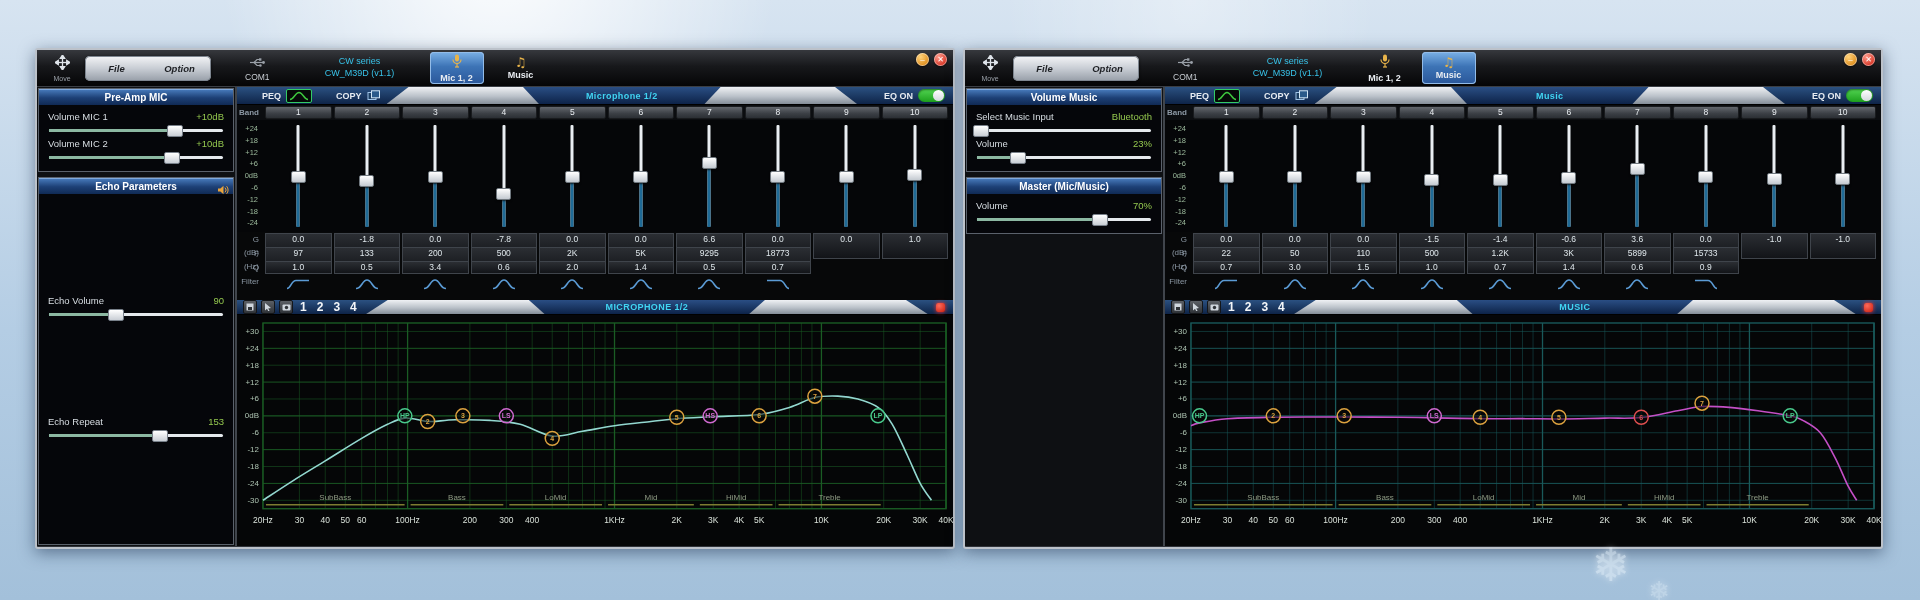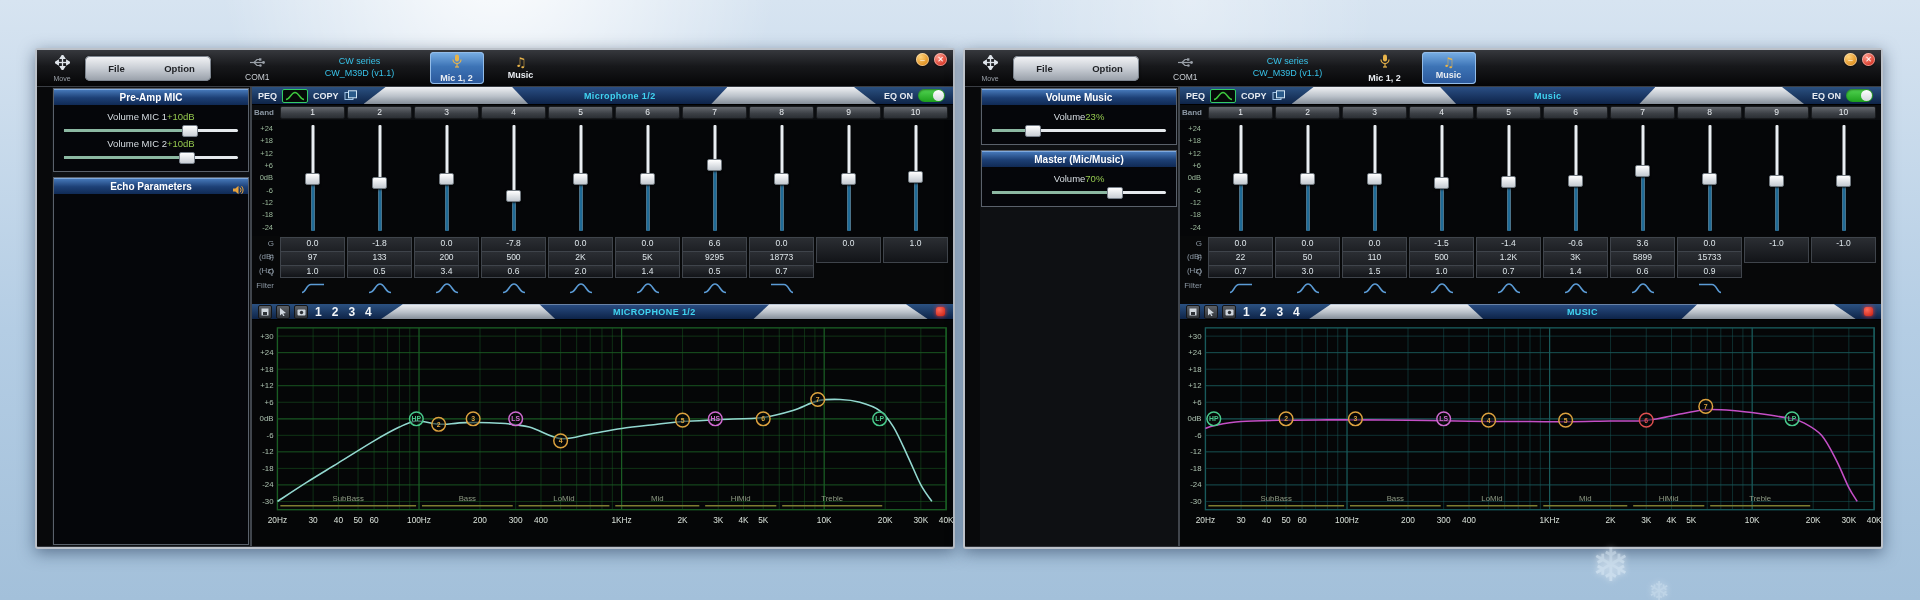--- a/index.html
+++ b/index.html
@@ -18,59 +18,59 @@
           box-shadow:0 4px 16px rgba(20,40,70,.5), inset 0 0 0 1px #303339;}
   .win0{left:35px;} .win1{left:963px;}
 
   .titlebar{height:36px;display:flex;align-items:center;padding:0 8px;position:relative;
             background:linear-gradient(#36383d,#17181b 45%,#050506);border-bottom:1px solid #3a3e44;}
   .move-btn{width:34px;display:flex;flex-direction:column;align-items:center;gap:1px;cursor:pointer;}
   .move-lbl{font-size:7px;color:#9aa0a8;}
   .menu-pill{display:flex;width:126px;height:25px;margin-left:6px;border-radius:5px;
              background:linear-gradient(#f4f5f7,#c8cdd4 50%,#979ea8);
              box-shadow:0 1px 3px rgba(0,0,0,.7), inset 0 0 0 1px #7d858f;}
-  .menu-item{flex:1;text-align:center;line-height:25px;font-size:9.5px;font-weight:bold;color:#1d1f23;cursor:pointer;}
+  .menu-item{flex:1;text-align:center;line-height:25px;font-size:9.5px;font-weight:bold;color:#1d1f23;cursor:pointer;font-style:italic;}
   .com-block{margin-left:34px;display:flex;flex-direction:column;align-items:center;gap:0px;}
   .com-lbl{font-size:8.5px;color:#c8cdd3;}
   .device-block{margin-left:30px;text-align:center;font-size:9px;color:#38c2e8;line-height:1.3;width:120px;}
   .tb-tab{margin-left:10px;width:54px;height:32px;display:flex;flex-direction:column;align-items:center;
           justify-content:center;border-radius:4px;cursor:pointer;}
   .tb-tab.active{background:linear-gradient(#7ab0e6,#3d74b6 45%,#2a579a);box-shadow:inset 0 0 0 1px #93bce8;}
   .tb-tab-lbl{font-size:9px;font-weight:bold;color:#e9edf2;margin-top:1px;}
   .note-glyph{font-family:"DejaVu Sans",sans-serif;font-size:13px;line-height:12px;color:#e8b44a;}
   .win-btns{position:absolute;top:3px;right:6px;display:flex;gap:5px;}
   .wbtn{width:13px;height:13px;border-radius:50%;font-size:8px;line-height:13px;text-align:center;color:#fff;
         box-shadow:inset 0 0 0 1px rgba(255,255,255,.45), 0 1px 2px rgba(0,0,0,.6);cursor:pointer;}
   .btn-min{background:radial-gradient(circle at 35% 30%,#ffd27a,#e09020 70%,#9a5c08);}
   .btn-close{background:radial-gradient(circle at 35% 30%,#ff9a8a,#d83a2a 70%,#8e1408);}
 
-  .body{display:flex;height:459px;background:#08090b;padding-left:15px;}
+  .body{display:flex;height:459px;background:#08090b;}
   .side-panel{width:196px;min-width:196px;display:flex;flex-direction:column;gap:5px;padding:1px;
               border-right:2px solid #40454c;background:#0e1013;}
   .section{border:1px solid #5a616b;background:#05060a;display:flex;flex-direction:column;}
   .section.fill{flex:1;}
   .sec-head{height:16px;background:linear-gradient(#4a7ec0,#1d4076 55%,#102a55);display:flex;align-items:center;
             justify-content:center;position:relative;box-shadow:inset 0 1px 0 #7fa9dd;}
   .sec-title{font-size:10px;font-weight:bold;color:#fff;}
   .spk{position:absolute;right:4px;top:3px;}
   .sec-body{flex:1;display:flex;flex-direction:column;justify-content:space-evenly;padding:6px 9px;}
   .sld-block{display:flex;flex-direction:column;}
-  .sld-row{display:flex;justify-content:center;margin-bottom:7px;}
+  .sld-row{display:flex;justify-content:space-between;margin-bottom:7px;}
   .sld-label{font-size:9.5px;color:#d8dee3;}
   .sld-value{font-size:9.5px;color:#95c94f;}
   .sld-track{position:relative;height:3px;background:#e5e9ed;border-radius:2px;margin:0 1px 6px;cursor:pointer;}
   .sld-fill{position:absolute;left:0;top:0;bottom:0;background:#8cb8a2;}
   .sld-handle{position:absolute;top:-4px;width:14px;height:10px;background:linear-gradient(#ffffff,#c9ced5);
               border:1px solid #78808a;border-radius:2px;cursor:grab;}
 
   .main-col{flex:1;display:flex;flex-direction:column;background:#050608;}
   .eq-head,.graph-head{height:17px;display:flex;align-items:center;
               background:linear-gradient(#2b5181,#0e2448);border-bottom:1px solid #000;}
   .eq-head-left{display:flex;align-items:center;gap:5px;padding:0 6px;}
-  .eq-lbl{font-size:9px;color:#e6ebf1;font-weight:bold;cursor:pointer;}
+  .eq-lbl{font-size:9px;color:#e6ebf1;font-weight:bold;cursor:pointer;margin-left:19px;}
   .peq-box{width:24px;height:12px;background:#060a08;border:1px solid #3c6;border-radius:2px;display:flex;
            align-items:center;justify-content:center;cursor:pointer;}
   .tab-band{flex:1;align-self:stretch;background:linear-gradient(#eff1f4,#bac1c9 55%,#8era8);
             background:linear-gradient(#eff1f4,#bac1c9 55%,#848d98);
             clip-path:polygon(22px 0,calc(100% - 22px) 0,100% 100%,0 100%);
             display:flex;align-items:flex-start;justify-content:center;}
   .tab-center{width:42%;height:100%;background:linear-gradient(#2a4e84,#0d2348);
               clip-path:polygon(0 0,100% 0,calc(100% - 16px) 100%,16px 100%);
               display:flex;align-items:center;justify-content:center;}
   .tab-title{font-size:9px;font-weight:bold;color:#40d4f2;letter-spacing:.4px;}
@@ -205,20 +205,40 @@
         </div>
         <div class="section fill">
           <div class="sec-head">
             <span class="sec-title">Echo Parameters</span>
             <span class="spk"><svg width="12" height="10" viewBox="0 0 12 10">
                 <polygon points="1,3.4 3.4,3.4 6.5,0.8 6.5,9.2 3.4,6.6 1,6.6" fill="#e8a33c"></polygon>
                 <path d="M8,2.6 a3.4,3.4 0 0 1 0,4.8 M9.6,1.2 a5.6,5.6 0 0 1 0,7.6" fill="none" stroke="#e8a33c" stroke-width="1"></path>
               </svg></span>
           </div>
           <div class="sec-body">
+            <div class="sld-block">
+              <div class="sld-row">
+                <span class="sld-label">Echo Volume</span>
+                <span class="sld-value">90</span>
+              </div>
+              <div class="sld-track">
+                <div class="sld-fill" style="width: 38%;"></div>
+                <div class="sld-handle" style="left: calc(38% - 7px);"></div>
+              </div>
+            </div>
+            <div class="sld-block">
+              <div class="sld-row">
+                <span class="sld-label">Echo Repeat</span>
+                <span class="sld-value">153</span>
+              </div>
+              <div class="sld-track">
+                <div class="sld-fill" style="width: 63%;"></div>
+                <div class="sld-handle" style="left: calc(63% - 7px);"></div>
+              </div>
+            </div>
           </div>
         </div>
       </div>
     <div class="main-col">
       <div class="eq-head">
         <div class="eq-head-left">
           <span class="eq-lbl">PEQ</span>
           <span class="peq-box">
               <svg width="20" height="10" viewBox="0 0 20 10">
                 <path d="M1,8.5 C5,8.5 6,1.5 10,1.5 C14,1.5 15,8.5 19,8.5" fill="none" stroke="#3ec93e" stroke-width="1.4"></path>
@@ -636,20 +656,30 @@
   </div>
   <div class="body">
     <div class="side-panel panel-sections">
         <div class="section">
           <div class="sec-head">
             <span class="sec-title">Volume Music</span>
           </div>
           <div class="sec-body">
             <div class="sld-block">
               <div class="sld-row">
+                <span class="sld-label">Select Music Input</span>
+                <span class="sld-value">Bluetooth</span>
+              </div>
+              <div class="sld-track">
+                <div class="sld-fill" style="width: 2%;"></div>
+                <div class="sld-handle" style="left: calc(2% - 7px);"></div>
+              </div>
+            </div>
+            <div class="sld-block">
+              <div class="sld-row">
                 <span class="sld-label">Volume</span>
                 <span class="sld-value">23%</span>
               </div>
               <div class="sld-track">
                 <div class="sld-fill" style="width: 23%;"></div>
                 <div class="sld-handle" style="left: calc(23% - 7px);"></div>
               </div>
             </div>
           </div>
         </div>

